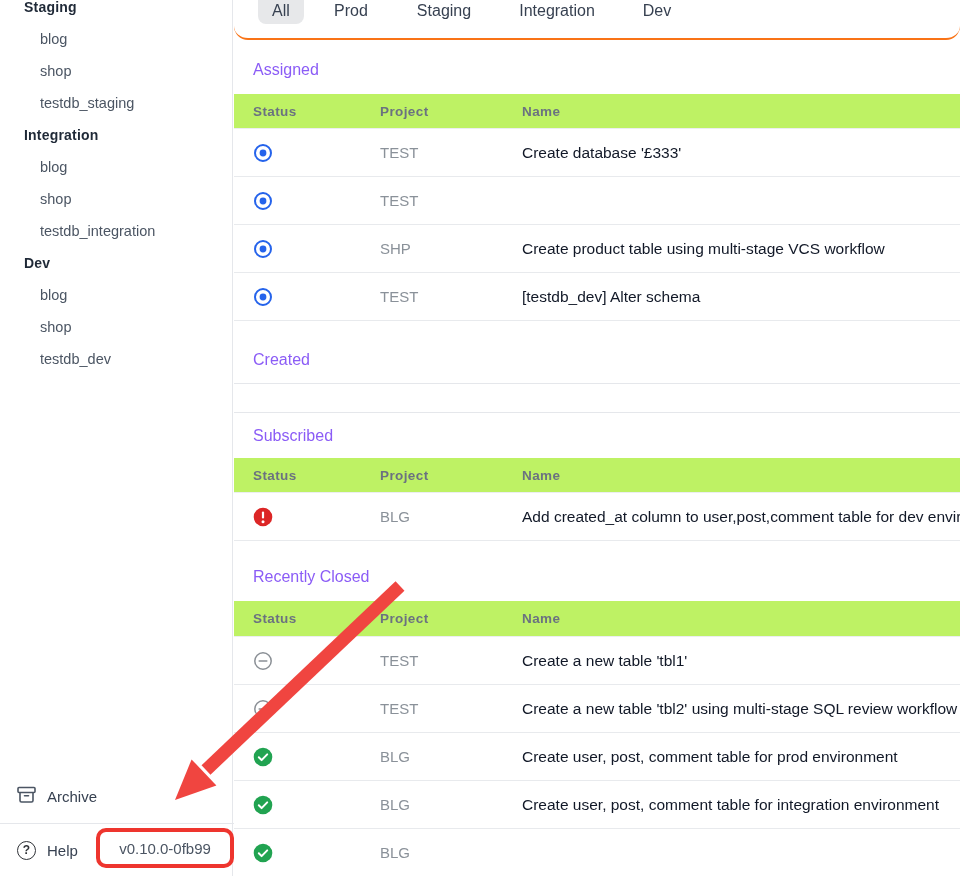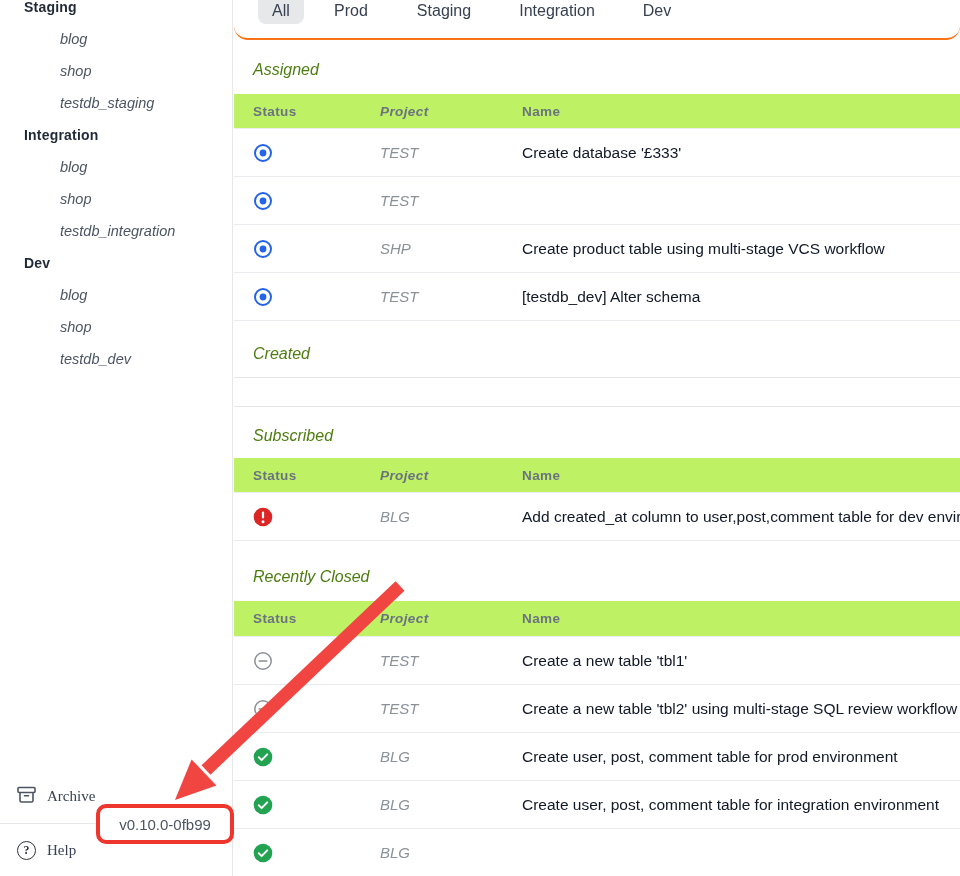--- a/index.html
+++ b/index.html
@@ -5,37 +5,37 @@
   html,body{margin:0;padding:0;}
   body{
     width:960px;height:876px;position:relative;overflow:hidden;background:#fff;
     font-family:"Liberation Sans", sans-serif;-webkit-font-smoothing:antialiased;
   }
   
   .sidebar{position:absolute;left:0;top:0;width:233px;height:876px;background:#fff;border-right:1px solid #e5e7eb;box-sizing:border-box;}
   .nav{margin-top:-9px;}
   .nav-row{height:32px;display:flex;align-items:center;}
   .nav-header{padding-left:24px;font-size:14px;font-weight:700;color:#1f2937;letter-spacing:.2px;}
-  .nav-item{padding-left:60px;font-size:14.5px;color:#4b5563;cursor:pointer;font-style:italic;}
-  .side-footer{position:absolute;left:0;bottom:0;width:266px;font-family:Liberation Serif, serif;}
+  .nav-item{padding-left:40px;font-size:14.5px;color:#4b5563;cursor:pointer;}
+  .side-footer{position:absolute;left:0;bottom:0;width:266px;}
   .foot-row{height:53px;display:flex;align-items:center;padding-left:17px;box-sizing:border-box;}
   .foot-row.help{border-top:1px solid #e5e7eb;height:53px;}
   .foot-label{margin-left:11px;font-size:15px;color:#374151;}
   .help-circle{width:19px;height:19px;border:1.7px solid #2f3237;border-radius:50%;display:flex;align-items:center;justify-content:center;font-size:12px;font-weight:700;color:#2f3237;box-sizing:border-box;}
-  .version{position:absolute;left:96px;top:804px;width:138px;height:40px;border:4px solid #ee352e;border-radius:10px;background:#fff;box-sizing:border-box;display:flex;align-items:center;justify-content:center;font-size:15px;color:#4b5563;z-index:6;}
+  .version{position:absolute;left:96px;top:828px;width:138px;height:40px;border:4px solid #ee352e;border-radius:10px;background:#fff;box-sizing:border-box;display:flex;align-items:center;justify-content:center;font-size:15px;color:#4b5563;z-index:6;}
   
   .main{position:absolute;left:234px;top:0;width:726px;height:876px;background:#fff;}
   .tabs{position:relative;height:38px;border-bottom:2px solid #f97316;border-radius:14px;}
   .tab{position:absolute;top:2px;transform:translateX(-50%);font-size:16px;color:#374151;cursor:pointer;white-space:nowrap;z-index:1;}
   .tab-pill{position:absolute;left:24px;top:-10px;width:46px;height:34px;background:#e7e8ea;border-radius:8px;z-index:0;}
   .sec{position:absolute;left:0;width:726px;display:flow-root;}
-  .sec-title{margin:24px 0 0 19px;font-size:16px;font-weight:500;color:#4d7c0f;line-height:16px;font-style:italic;}
+  .sec-title{margin:24px 0 0 19px;font-size:16px;font-weight:500;color:#8b5cf6;line-height:16px;}
   .band{margin-top:16px;height:34px;background:#bef264;border-bottom:1px solid #eceef1;display:flex;align-items:center;font-size:13.5px;font-weight:600;color:#6b7280;letter-spacing:.4px;}
   .band .c1,.row .c1{width:127px;padding-left:19px;box-sizing:content-box;flex:none;}
-  .band .c2,.row .c2{width:123px;flex:none;font-style:italic;}
+  .band .c2,.row .c2{width:123px;flex:none;}
   .band .c3,.row .c3{flex:1;min-width:0;margin-left:19px;}
   .row{height:47px;display:flex;align-items:center;border-bottom:1px solid #e8eaed;cursor:pointer;}
   .row .c1{display:flex;align-items:center;}
   .proj{font-size:15px;color:#8a9199;}
   .iname{font-size:15.5px;color:#111827;white-space:nowrap;overflow:hidden;}
   .empty-table{margin-top:15px;height:28px;border-top:1px solid #e5e7eb;border-bottom:1px solid #e5e7eb;}
   .sicon{width:20px;height:20px;display:block;}
   
   .annot{position:absolute;left:0;top:0;width:960px;height:876px;pointer-events:none;z-index:5;}
 </style>
@@ -138,21 +138,21 @@
               <circle cx="10" cy="10" r="8" fill="none" stroke="#2563eb" stroke-width="2"></circle>
               <circle cx="10" cy="10" r="3.4" fill="#2563eb"></circle>
             </svg></span>
         </span>
       <span class="c2 proj">TEST</span>
       <span class="c3 iname">[testdb_dev] Alter schema</span>
     </div>
   </div>
 
   <div class="sec" style="top:330px">
-    <div class="sec-title" style="margin-top:16px">Created</div>
+    <div class="sec-title" style="margin-top:22px">Created</div>
     <div class="empty-table"></div>
   </div>
 
   <div class="sec" style="top:404px">
     <div class="sec-title">Subscribed</div>
     <div class="band" style="margin-top:14px">
       <span class="c1">Status</span>
       <span class="c2">Project</span>
       <span class="c3">Name</span>
     </div>

